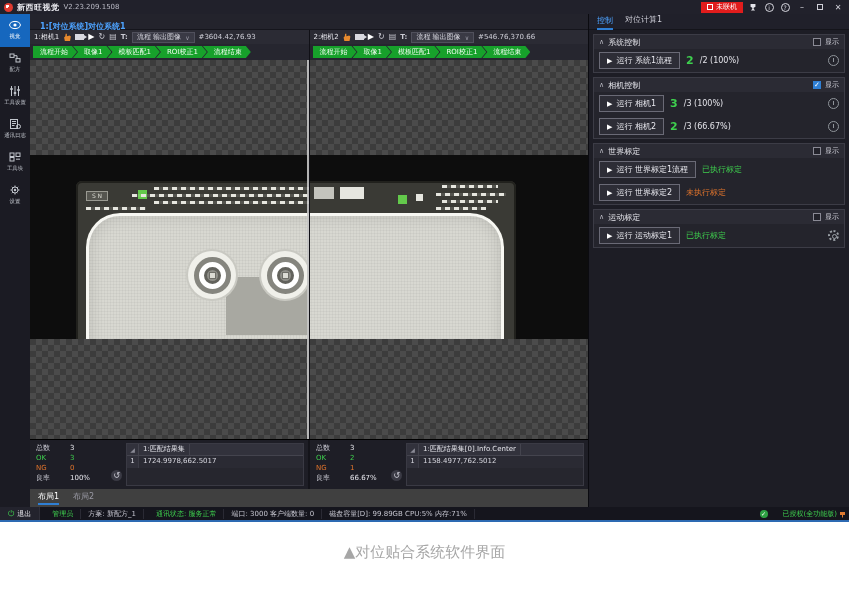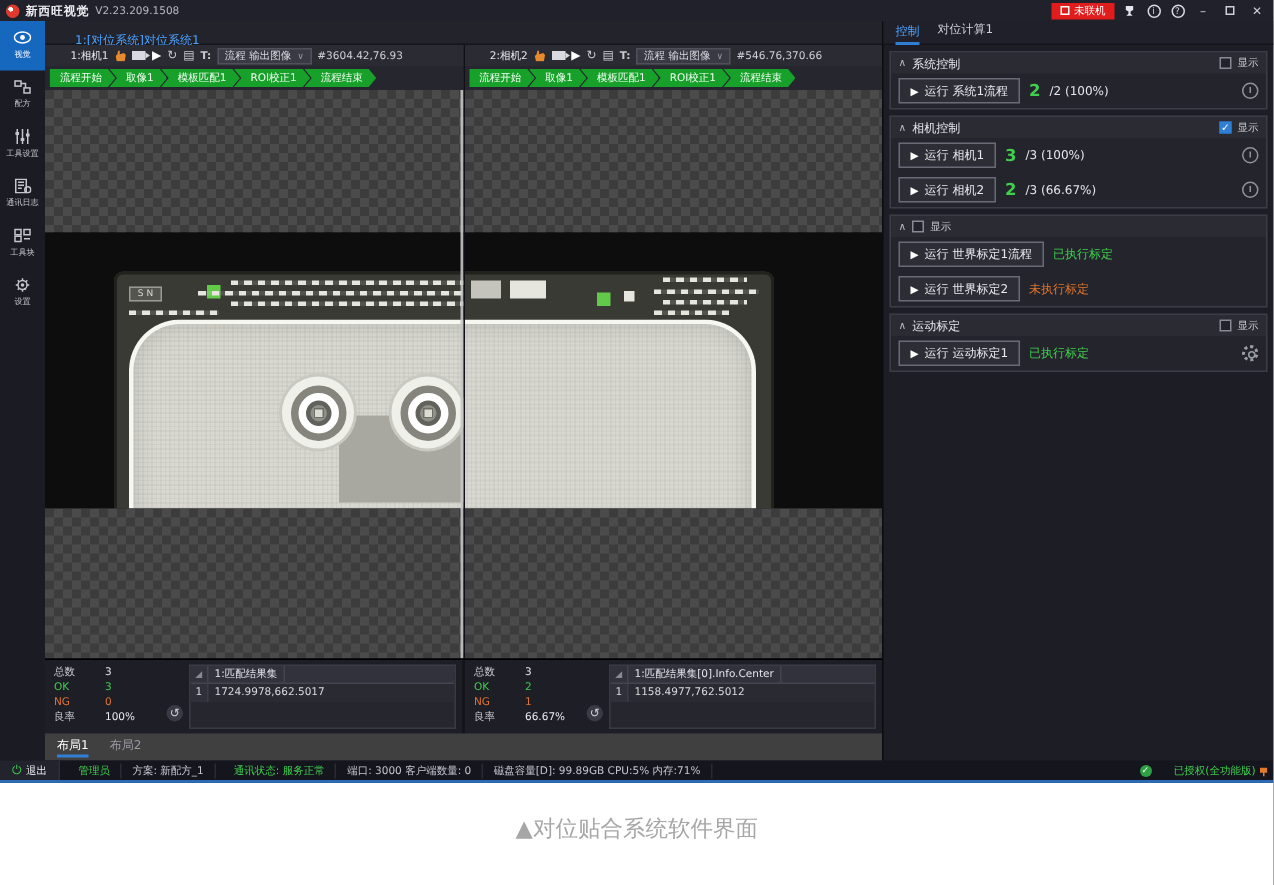--- a/index.html
+++ b/index.html
@@ -29,28 +29,28 @@
   .sidebar { position:absolute; left:0; top:14px; width:30px; bottom:15px; background:#1b1b23; }
   .side-item { width:30px; height:33px; display:flex; flex-direction:column; align-items:center;
                justify-content:center; gap:2px; color:#c2c6cd; }
   .side-item.active { background:#1667be; color:#fff; }
   .side-item .lbl { font-size:6px; transform:scale(.9); white-space:nowrap; }
   .side-item svg { display:block; }
 
   
   .main { position:absolute; left:30px; top:14px; width:558px; bottom:15px; background:#23232c; }
   .main-tabrow { position:absolute; left:0; top:0; right:0; height:16px; background:#23232c; border-bottom:1px solid #15151c; }
-  .main-tab { display:inline-block; margin-left:18px; color:#4da3ff; font-size:8px; line-height:15px;
-              border-bottom:2px solid #2f7fd4; padding:0 2px; }
+  .main-tab { display:inline-block; margin-left:8px; color:#4da3ff; font-size:8px; line-height:15px;
+              border-bottom:2px solid #2f7fd4; padding:0 2px;font-weight:bold; }
 
   .cams { position:absolute; left:0; top:16px; right:0; bottom:68px; display:flex; }
   .cam { flex:1; display:flex; flex-direction:column; min-width:0; }
   .cam1 { border-right:1px solid #101016; }
 
-  .cam-toolbar { height:14px; background:#2b2b34; display:flex; align-items:center; gap:4px; padding:0 17px; }
+  .cam-toolbar { height:14px; background:#2b2b34; display:flex; align-items:center; gap:4px; padding:0 4px; }
   .cam-name { color:#e6e6ec; font-size:7px; white-space:nowrap; }
   .ticon { display:flex; align-items:center; justify-content:center; height:10px; }
   .hand { width:8px; height:8px; background:#e78a2e; clip-path:polygon(20% 100%,10% 55%,25% 40%,30% 10%,45% 10%,45% 40%,80% 30%,95% 45%,85% 100%); }
   .camico { width:9px; height:6px; background:#d9d9e0; position:relative; }
   .camico:after { content:""; position:absolute; right:-3px; top:1px; border-left:3px solid #d9d9e0;
                   border-top:2px solid transparent; border-bottom:2px solid transparent; }
   .play { color:#ffffff; font-size:8px; line-height:8px; }
   .glyph-ico { color:#c9c9d2; font-size:8px; line-height:8px; }
   .t-ico { color:#c9c9d2; font-size:7px; font-weight:bold; }
   .dropdown { height:11px; background:#3a3a45; border:1px solid #50505c; color:#d8d8e0; font-size:7px;
@@ -483,20 +483,21 @@
             </span>
           <span class="cnt-num">2</span>
           <span class="cnt-rest">/3 (66.67%)</span>
           <span class="row-right clock-ico"></span>
         </div>
       </div>
 
       <div class="rp-section">
         <div class="rp-head">
           <span class="rp-caret">∧</span>
+          <span class="rp-title">世界标定</span>
           <span class="cb"></span>
           <span class="cb-lbl">显示</span>
         </div>
         <div class="rp-row">
           <span class="run-btn">
               <span class="tri">▶</span>
               <span>运行 世界标定1流程</span>
             </span>
           <span class="st-ok">已执行标定</span>
         </div>

